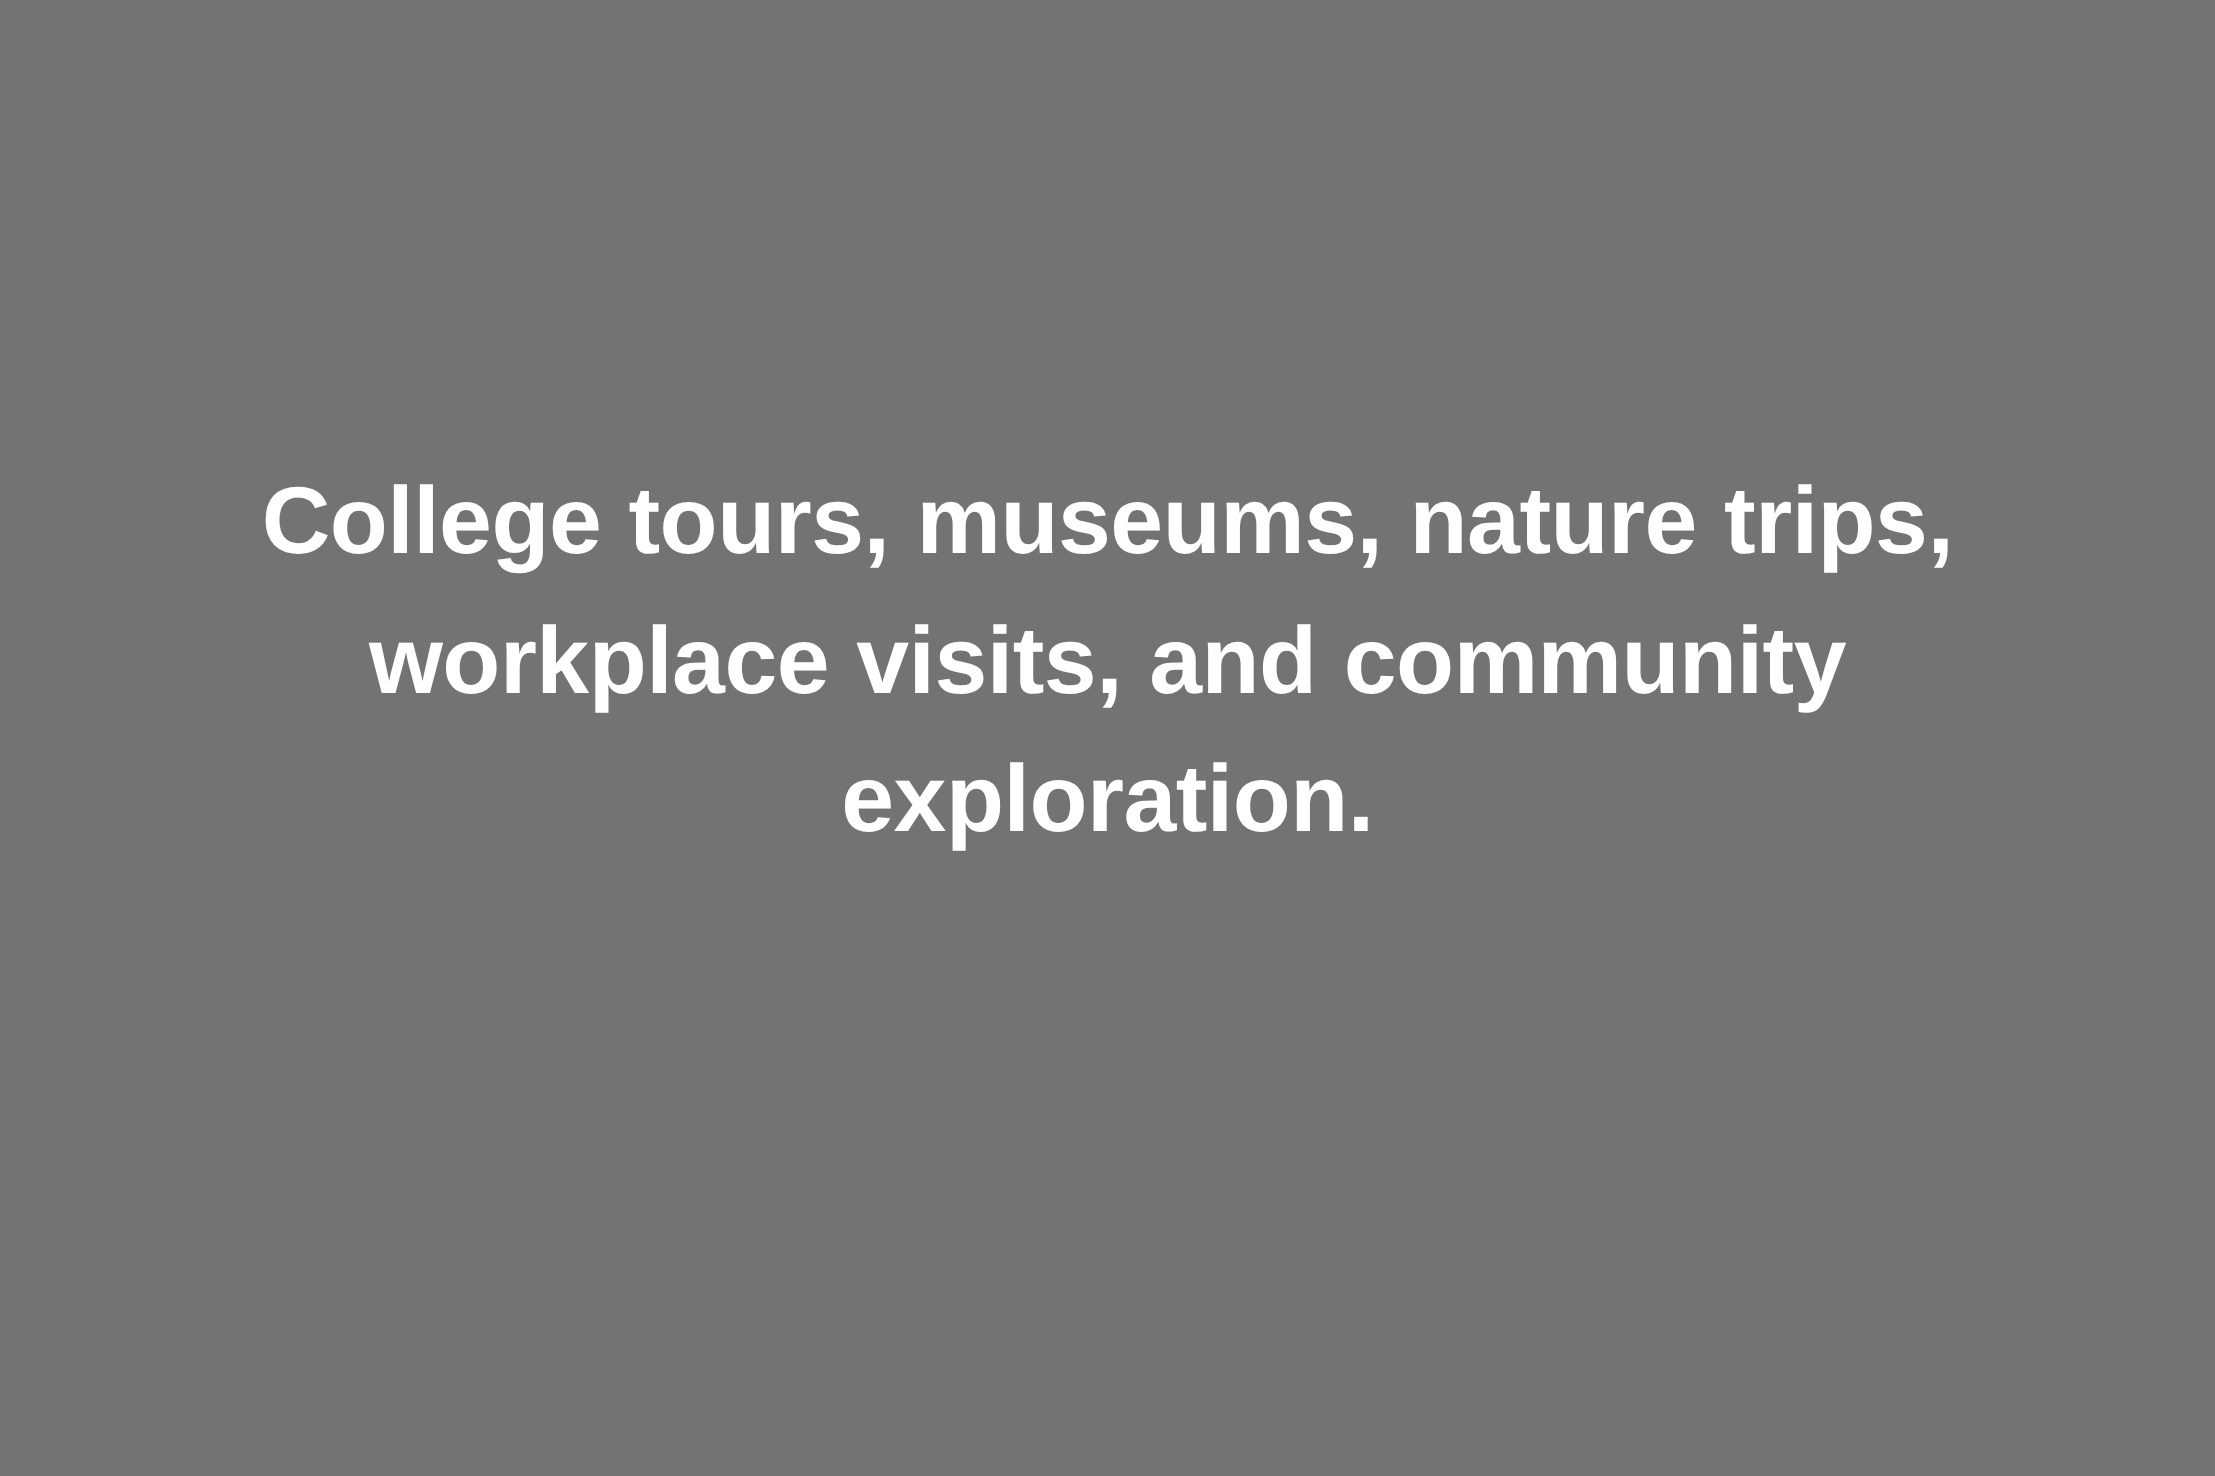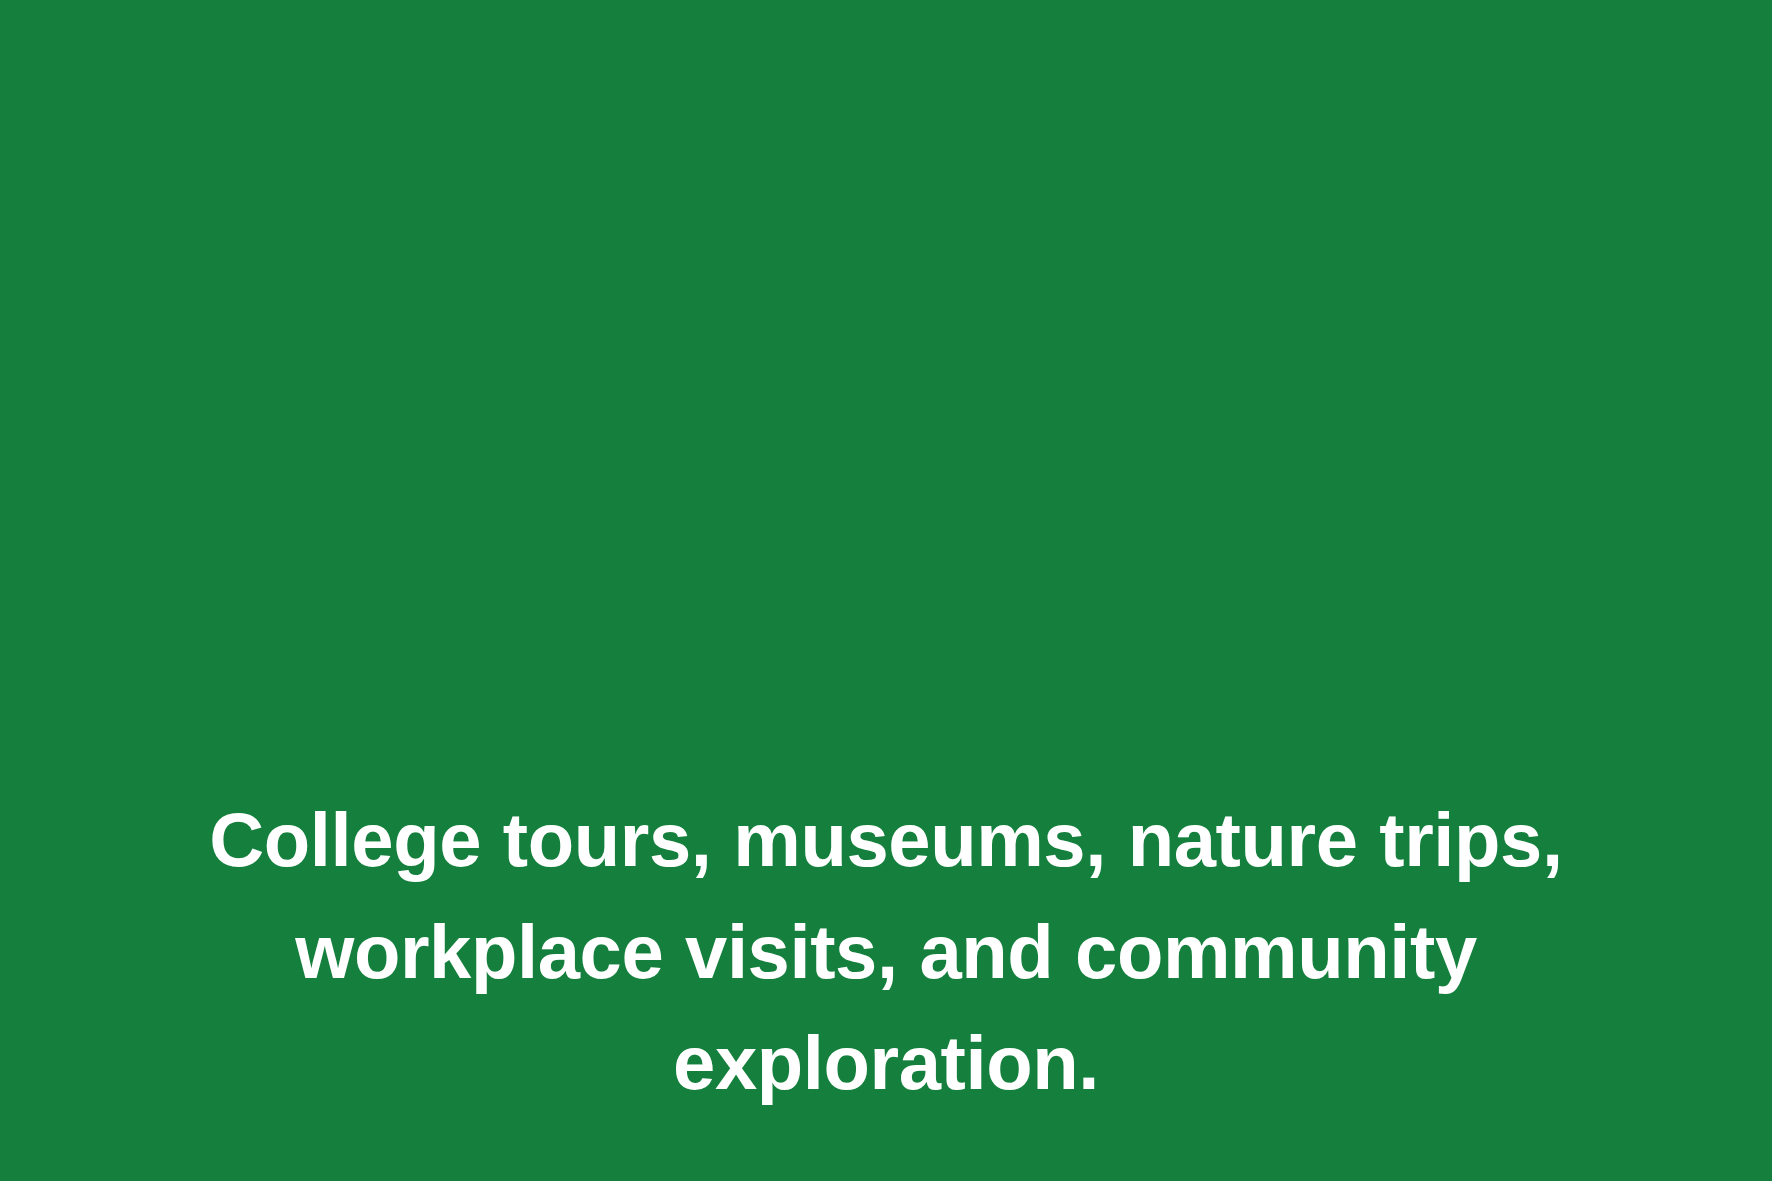--- a/index.html
+++ b/index.html
@@ -43,17 +43,17 @@
     line-height: 1.47;
     letter-spacing: -0.4px;
     text-align: center;
     word-spacing: 1px;
     -webkit-font-smoothing: antialiased;
   }
 </style>
 </head>
 <body>
 
-<div class="slide" style="background: #15803d; align-items: flex-end;">
+<div class="slide" style="background: #737373;">
   <div class="quote-block">
     <p class="quote-text" style="color: rgb(255, 255, 255); text-align: center;">College tours, museums, nature trips, workplace visits, and community exploration.</p>
   </div>
 </div>
 
 </body></html>

